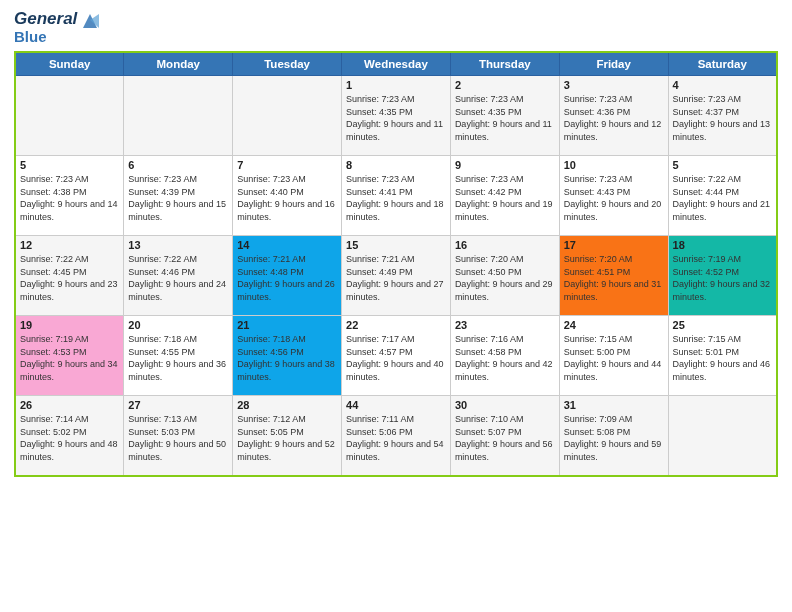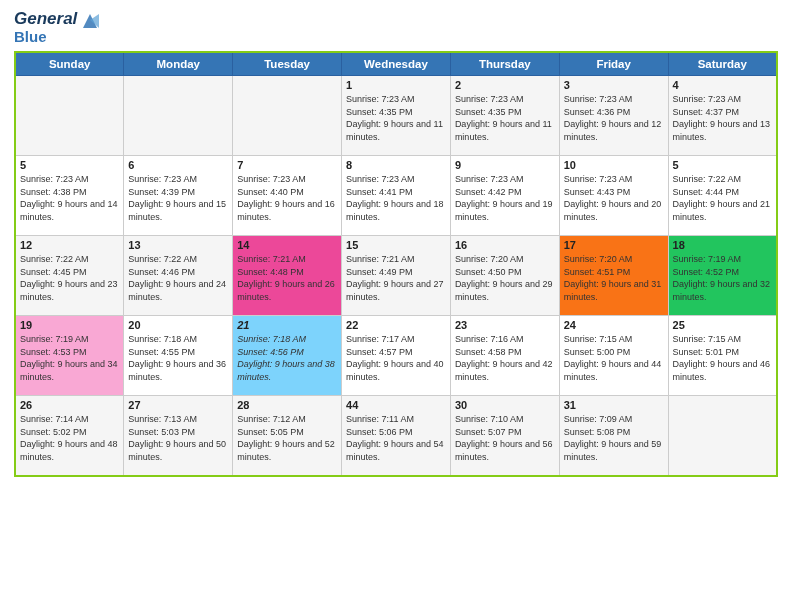--- a/index.html
+++ b/index.html
@@ -176,51 +176,51 @@
         </tr>
         <tr>
           <td style="background: rgb(245, 245, 245);">
             <span class="day-number">12</span>
             <div class="day-detail">Sunrise: 7:22 AM<br>Sunset: 4:45 PM<br>Daylight: 9 hours and 23 minutes.</div>
           </td>
           <td style="background: rgb(245, 245, 245);">
             <span class="day-number">13</span>
             <div class="day-detail">Sunrise: 7:22 AM<br>Sunset: 4:46 PM<br>Daylight: 9 hours and 24 minutes.</div>
           </td>
-          <td style="background: #ec4899;">
+          <td style="background: #0ea5e9;">
             <span class="day-number">14</span>
             <div class="day-detail">Sunrise: 7:21 AM<br>Sunset: 4:48 PM<br>Daylight: 9 hours and 26 minutes.</div>
           </td>
           <td style="background: rgb(245, 245, 245);">
             <span class="day-number">15</span>
             <div class="day-detail">Sunrise: 7:21 AM<br>Sunset: 4:49 PM<br>Daylight: 9 hours and 27 minutes.</div>
           </td>
           <td style="background: rgb(245, 245, 245);">
             <span class="day-number">16</span>
             <div class="day-detail">Sunrise: 7:20 AM<br>Sunset: 4:50 PM<br>Daylight: 9 hours and 29 minutes.</div>
           </td>
           <td style="background: #f97316;">
             <span class="day-number">17</span>
             <div class="day-detail">Sunrise: 7:20 AM<br>Sunset: 4:51 PM<br>Daylight: 9 hours and 31 minutes.</div>
           </td>
-          <td style="background: #22c55e;">
+          <td style="background: #14b8a6;">
             <span class="day-number">18</span>
             <div class="day-detail">Sunrise: 7:19 AM<br>Sunset: 4:52 PM<br>Daylight: 9 hours and 32 minutes.</div>
           </td>
         </tr>
         <tr>
           <td style="background: #f9a8d4;">
             <span class="day-number">19</span>
             <div class="day-detail">Sunrise: 7:19 AM<br>Sunset: 4:53 PM<br>Daylight: 9 hours and 34 minutes.</div>
           </td>
           <td style="background: rgb(255, 255, 255);">
             <span class="day-number">20</span>
             <div class="day-detail">Sunrise: 7:18 AM<br>Sunset: 4:55 PM<br>Daylight: 9 hours and 36 minutes.</div>
           </td>
-          <td style="background: #7dd3fc; font-style: italic;">
+          <td style="background: #0ea5e9;">
             <span class="day-number">21</span>
             <div class="day-detail">Sunrise: 7:18 AM<br>Sunset: 4:56 PM<br>Daylight: 9 hours and 38 minutes.</div>
           </td>
           <td style="background: rgb(255, 255, 255);">
             <span class="day-number">22</span>
             <div class="day-detail">Sunrise: 7:17 AM<br>Sunset: 4:57 PM<br>Daylight: 9 hours and 40 minutes.</div>
           </td>
           <td style="background: rgb(255, 255, 255);">
             <span class="day-number">23</span>
             <div class="day-detail">Sunrise: 7:16 AM<br>Sunset: 4:58 PM<br>Daylight: 9 hours and 42 minutes.</div>

